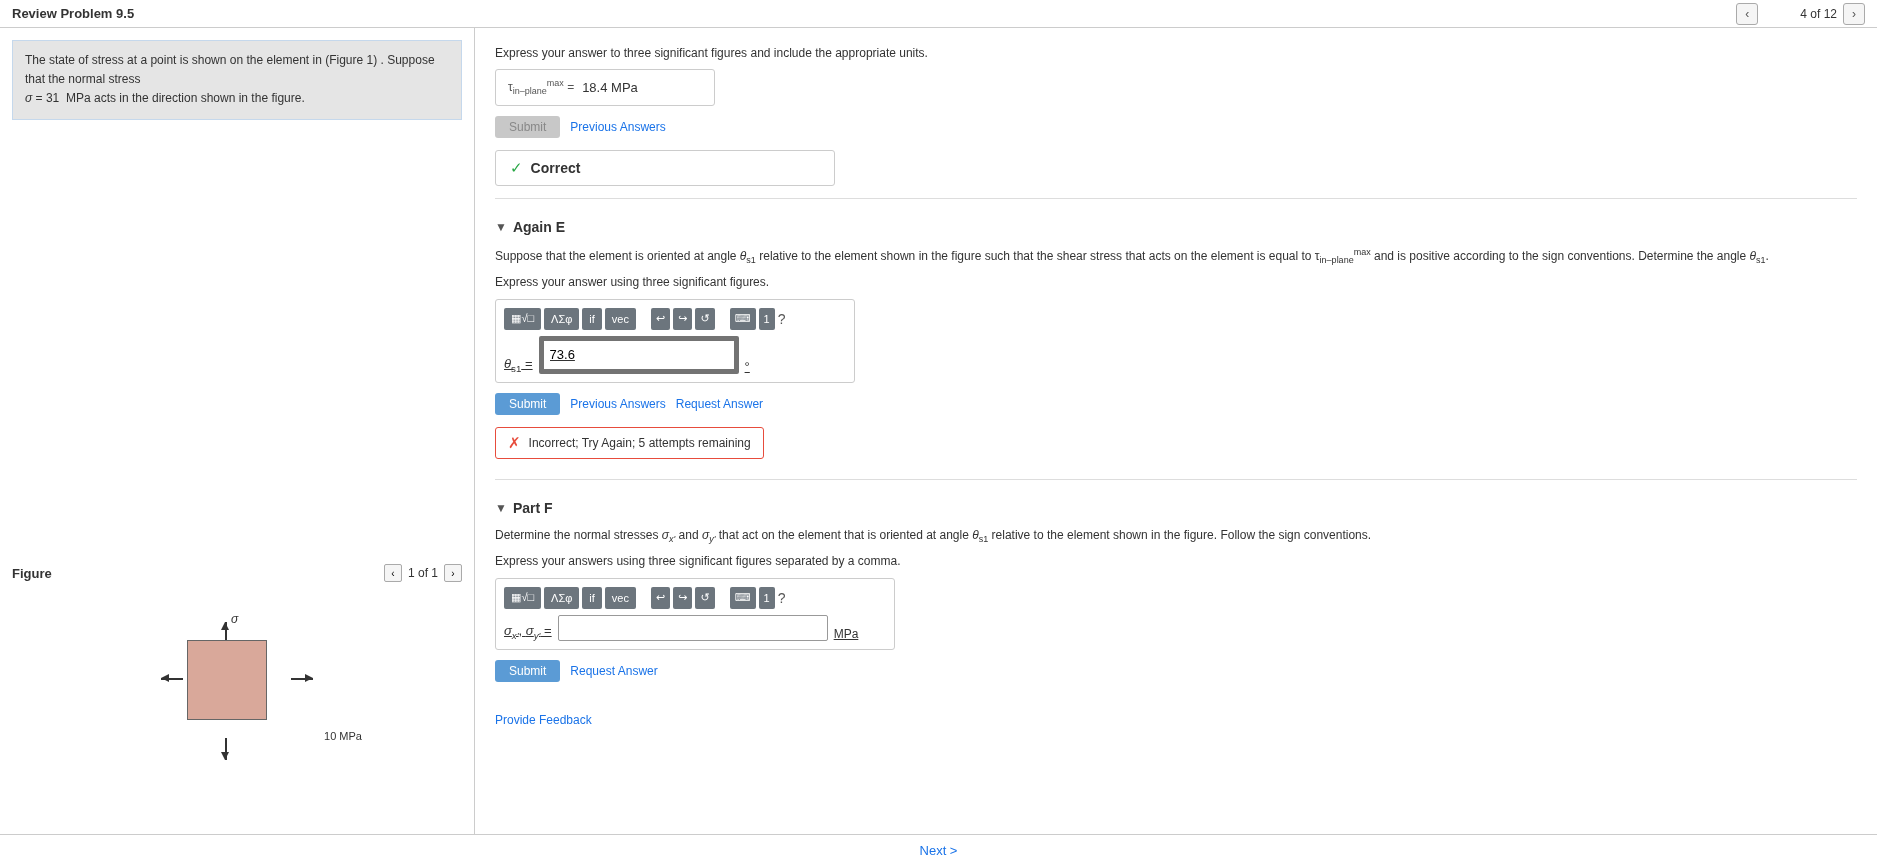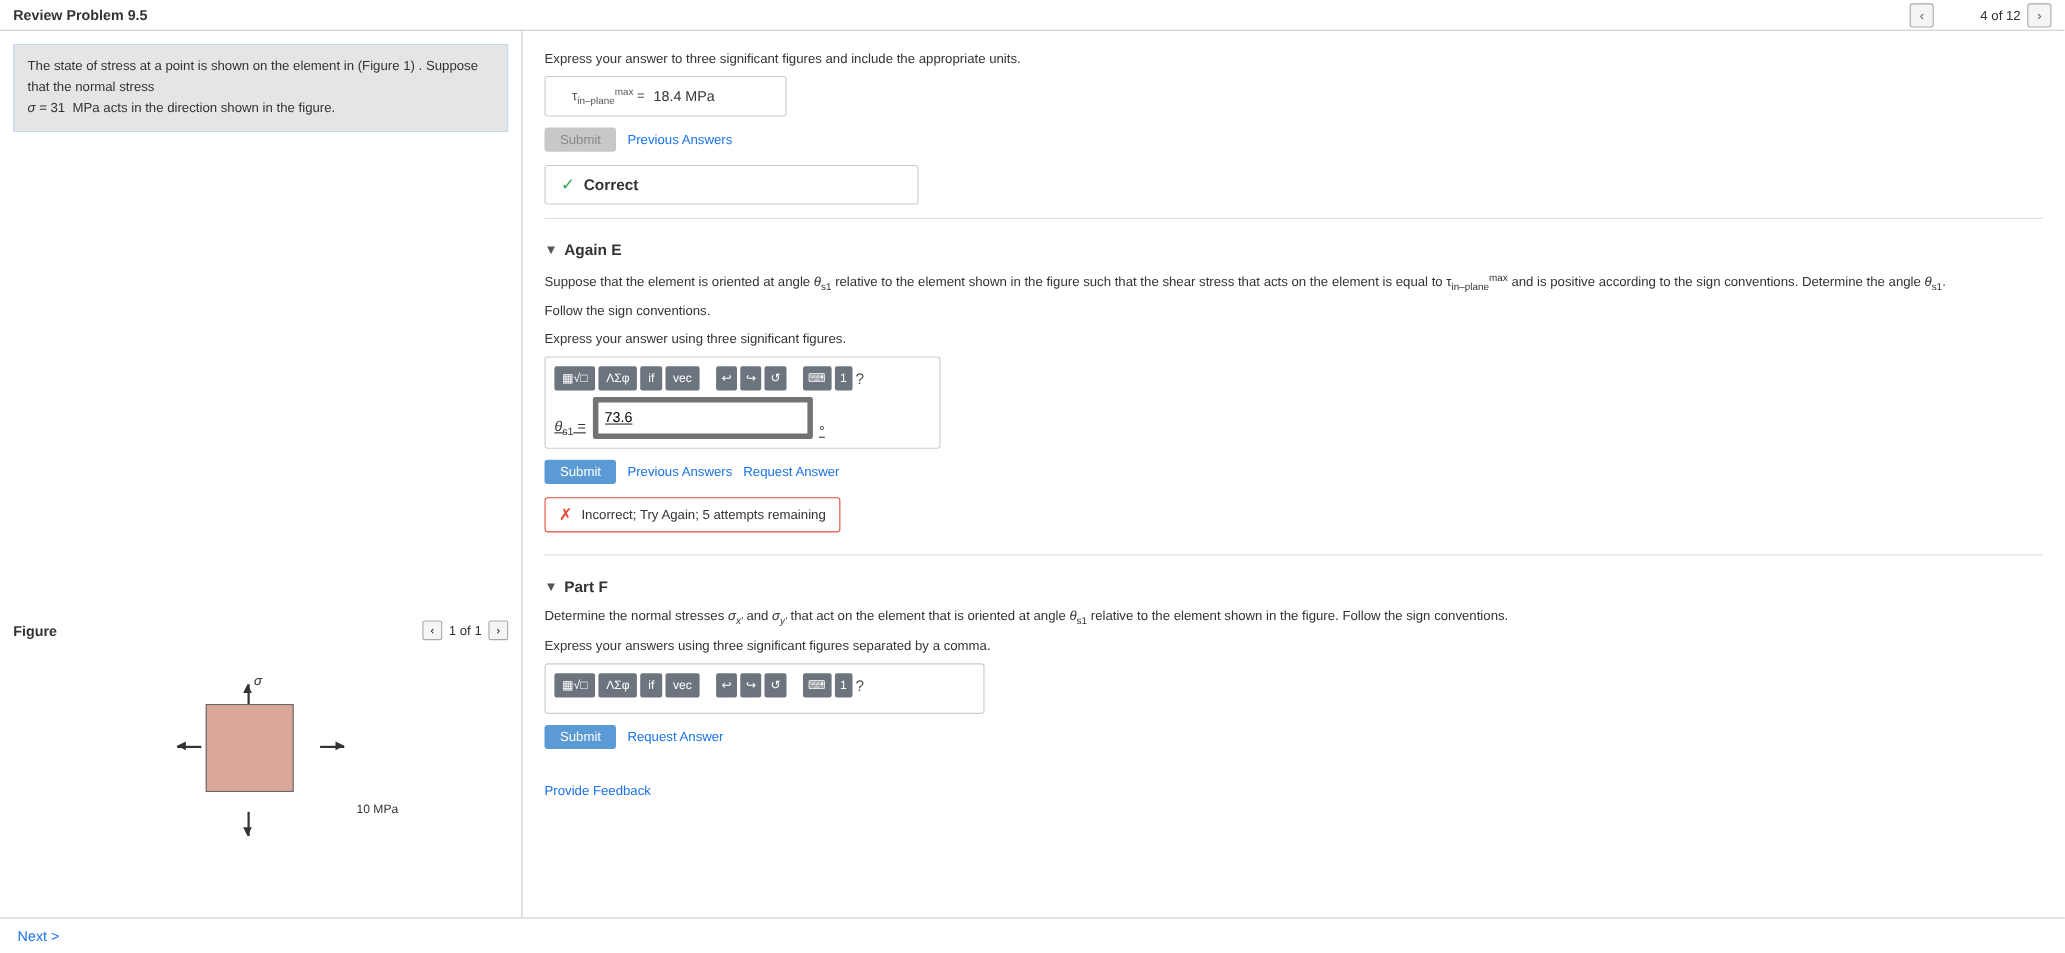--- a/index.html
+++ b/index.html
@@ -135,21 +135,21 @@
     .right-panel {
       flex: 1;
       padding: 16px 20px;
       overflow-y: auto;
     }
 
     
     .answer-box {
       border: 1px solid #ccc;
       border-radius: 3px;
-      padding: 8px 24px;
+      padding: 8px 12px;
       display: flex;
       align-items: center;
       gap: 8px;
       width: 220px;
       margin-bottom: 10px;
       font-size: 13px;
     }
     .answer-label {
       font-size: 12px;
       color: #555;
@@ -344,21 +344,21 @@
     
     .bottom-bar {
       position: fixed;
       bottom: 0;
       right: 0;
       padding: 8px 16px;
       background: #fff;
       border-top: 1px solid #ccc;
       width: 1877px;
       display: flex;
-      justify-content: flex-start;
+      justify-content: center;
       gap: 10px;
     }
     .next-link {
       font-size: 13px;
       color: #1a73e8;
       text-decoration: none;
       cursor: pointer;
     }
     .provide-feedback {
       font-size: 12px;
@@ -460,21 +460,20 @@
     </div>
 
     <div class="part-section">
       <div class="part-header">
         <span class="part-arrow">▼</span>
         <span class="part-title">Again E</span>
       </div>
       <p class="instruction-text">
         Suppose that the element is oriented at angle <i>θ</i><sub>s1</sub> relative to the element shown in the figure such that the shear stress that acts on the element is equal to τ<sub>in–plane</sub><sup>max</sup> and is positive according to the sign conventions. Determine the angle <i>θ</i><sub>s1</sub>.
       </p>
-      <p class="instruction-text">Follow the sign conventions.</p>
       <p class="instruction-text">Express your answer using three significant figures.</p>
 
       <div class="input-toolbar-box">
         <div class="toolbar-row">
           <button class="tb-btn">▦√□</button>
           <button class="tb-btn">ΛΣφ</button>
           <button class="tb-btn">if</button>
           <button class="tb-btn">vec</button>
           <div class="divider-v"></div>
           <button class="tb-btn-icon">↩</button>
@@ -522,20 +521,25 @@
           <button class="tb-btn">vec</button>
           <div class="divider-v"></div>
           <button class="tb-btn-icon">↩</button>
           <button class="tb-btn-icon">↪</button>
           <button class="tb-btn-icon">↺</button>
           <div class="divider-v"></div>
           <button class="tb-btn-icon">⌨</button>
           <button class="tb-btn-icon">1</button>
           <button class="tb-help">?</button>
         </div>
+        <div class="input-row">
+          <span><i>σ<sub>x'</sub></i>, <i>σ<sub>y'</sub></i> =</span>
+          <input type="text" class="math-input-wide" value="" style="">
+          <span class="unit-label">MPa</span>
+        </div>
       </div>
 
       <div class="links-row">
         <button class="submit-btn">Submit</button>
         <a class="link-text">Request Answer</a>
       </div>
     </div>
 
     <div style="margin-top:30px;padding-bottom:40px;">
       <a class="provide-feedback">Provide Feedback</a>

